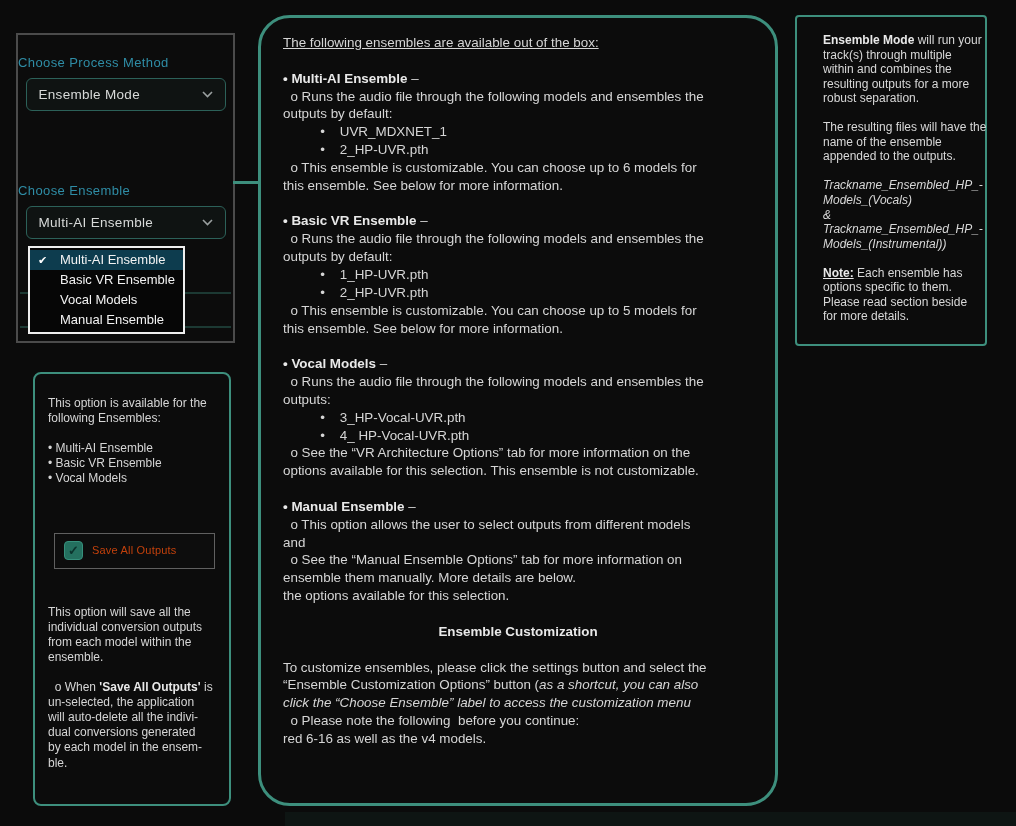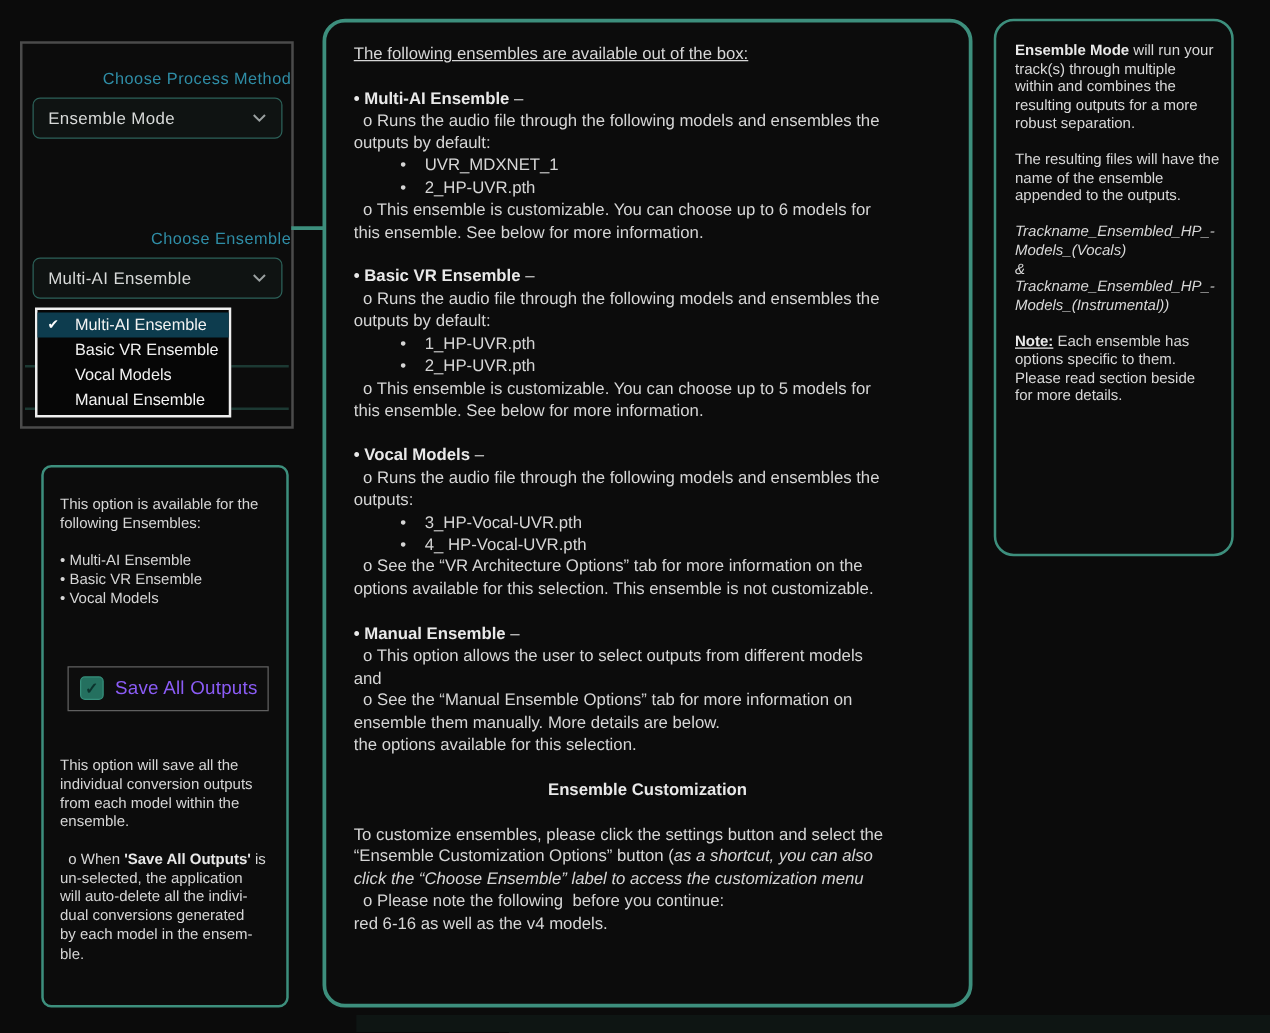--- a/index.html
+++ b/index.html
@@ -1,63 +1,63 @@
 <!DOCTYPE html>
 <html><head>
 <meta charset="utf-8">
 <style>
   html,body{margin:0;padding:0;background:#0b0b0b;}
   .stage{position:relative;width:1016px;height:826px;background:#0b0b0b;overflow:hidden;
          font-family:"Liberation Sans",sans-serif;}
   
   .panel-process{position:absolute;left:16px;top:33px;width:219px;height:310px;
          border:2px solid #4b4b4b;box-sizing:border-box;background:#0c0c0c;}
-  .plabel{margin-top:20px;text-align:right;color:#2f8da6;font-size:13px;letter-spacing:.4px;}
+  .plabel{margin-top:20px;text-align:left;color:#2f8da6;font-size:13px;letter-spacing:.4px;}
   .plabel.second{margin-top:72px;}
   .select{margin:8px auto 0;width:200px;height:33px;box-sizing:border-box;
          border:1px solid #2c6159;border-radius:6px;background:#0f1312;
          display:flex;align-items:center;justify-content:space-between;
          padding:0 12px;color:#d8dad9;font-size:13.5px;letter-spacing:.3px;cursor:pointer;}
   .chev{display:flex;align-items:center;}
   .ghost-line{position:absolute;left:2px;right:2px;height:2px;background:#3d8f7d;opacity:.35;}
   .ghost-line.one{top:257px;} .ghost-line.two{top:291px;}
   
   .dropdown{position:absolute;left:28px;top:246px;width:157px;box-sizing:border-box;
          background:#060606;border:2px solid #efefef;z-index:6;padding:2px 0;}
   .dd-item{position:relative;height:20px;line-height:20px;padding-left:30px;
          font-size:13px;color:#f2f2f2;white-space:nowrap;cursor:pointer;}
   .dd-item.sel{background:#0d3c4e;}
   .dd-check{position:absolute;left:8px;top:0;font-size:11px;color:#ffffff;}
   
   .connector{position:absolute;left:233px;top:181px;width:27px;height:3px;background:#3d8f7d;}
   
   .tealpanel{position:absolute;box-sizing:border-box;background:#0c0c0c;
-         border:3px solid #3d8f7d;border-radius:18px;color:#d6d6d6;}
+         border:3px solid #3d8f7d;border-radius:32px;color:#d6d6d6;}
   .tl{white-space:pre;min-height:1em;}
   .tl.ctr{text-align:center;}
   .b{font-weight:bold;color:#e9e9e9;}
   .i{font-style:italic;}
   .u{text-decoration:underline;}
   
   .panel-main{left:258px;top:15px;width:520px;height:791px;padding:16px 22px;
          font-size:13.4px;line-height:17.85px;}
   
   .panel-info{left:33px;top:372px;width:198px;height:434px;border-width:2.5px;border-radius:8px;
          padding:22px 13px;font-size:12px;line-height:15.1px;}
   .cb-frame{margin:46px 0 0 6px;width:161px;height:36px;box-sizing:border-box;
          border:1px solid #606060;display:flex;align-items:center;gap:9px;
          padding-left:9px;cursor:pointer;background:#0d0d0d;}
   .cb{width:19px;height:19px;box-sizing:border-box;background:#24705f;border:1px solid #36907c;
          border-radius:4px;display:flex;align-items:center;justify-content:center;}
   .tick{color:#0b332d;font-size:13px;font-weight:bold;line-height:1;}
-  .cb-label{font-size:15px;color:#8b5cf6;letter-spacing:.2px;}
+  .cb-label{font-size:11px;color:#c2410c;letter-spacing:.2px;}
   .detail-block{margin-top:36px;}
   
-  .panel-right{left:795px;top:15px;width:192px;height:430px;border-width:2.5px;border-radius:16px;
-         padding:16px 15px;font-size:12px;line-height:14.55px;color:#d8d8d8;}
+  .panel-right{left:795px;top:15px;width:192px;height:331px;border-width:2.5px;border-radius:4px;
+         padding:16px 26px;font-size:12px;line-height:14.55px;color:#d8d8d8;}
   
   .footer-strip{position:absolute;left:285px;top:812px;width:731px;height:14px;background:#0e1513;}
 </style>
 </head>
 <body>
 
 <div class="stage">
 
   <section class="panel-process">
     <div class="plabel">Choose Process Method</div>

